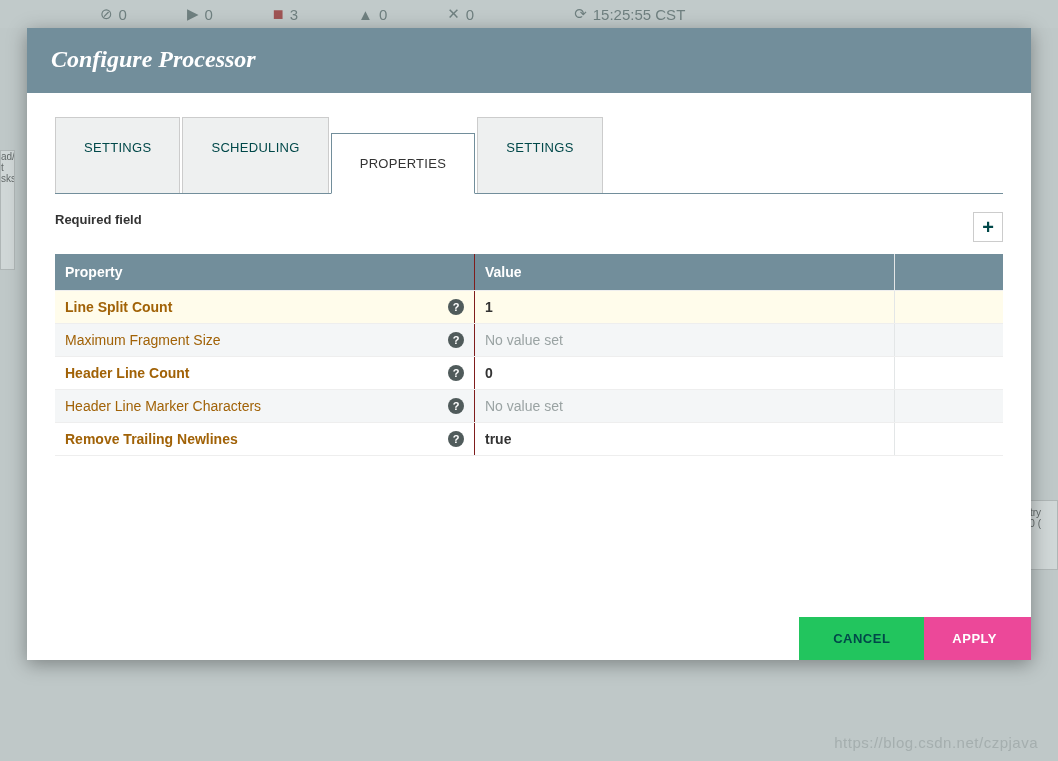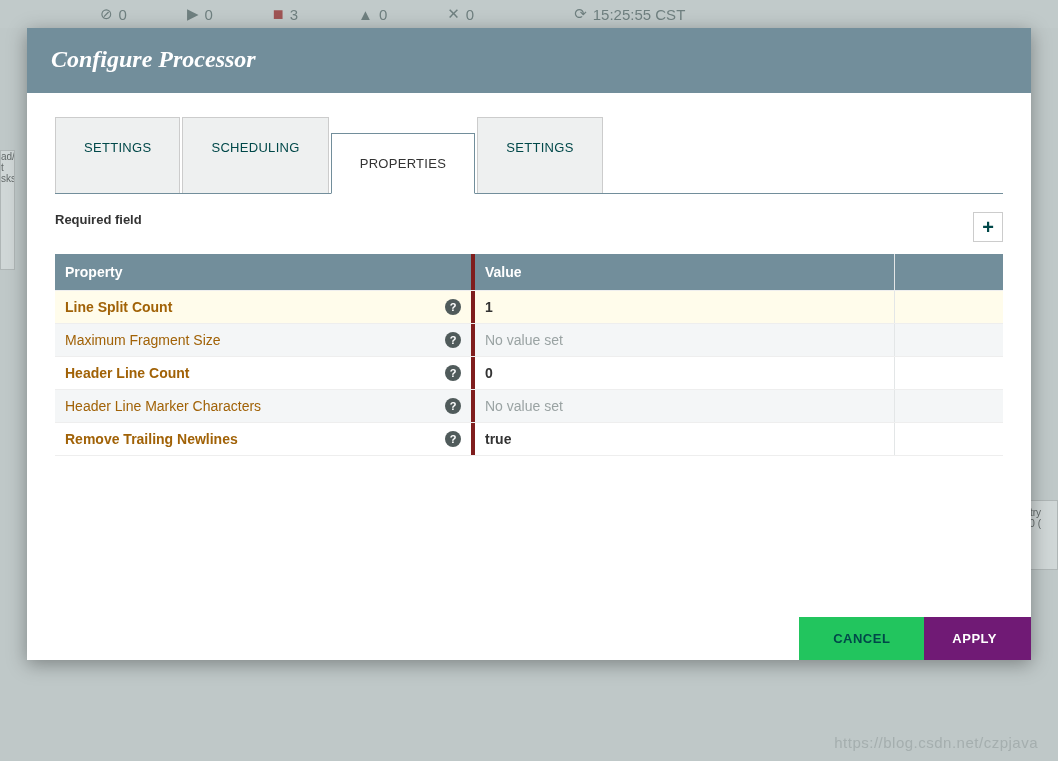--- a/index.html
+++ b/index.html
@@ -139,21 +139,21 @@
   .row.highlight { background: #fffceb; }
   .cell {
     padding: 8px 10px;
     font-size: 14px;
   }
   .col-prop {
     flex: 0 0 420px;
     display:flex;
     align-items:center;
     justify-content: space-between;
-    border-right: 4px solid #7f1d1d;
+    border-right: 1px solid #7f1d1d;
   }
   .col-val {
     flex: 0 0 420px;
     border-right: 1px solid #e3e6e7;
   }
   .col-extra { flex:1; }
   .prop-name { color:#a16207; }
   .prop-name.bold { font-weight:bold; }
   .help-icon {
     width:16px; height:16px;
@@ -183,21 +183,21 @@
     font-weight:bold;
     letter-spacing: 0.5px;
     cursor:pointer;
     border:none;
   }
   .btn-cancel {
     background:#22c55e;
     color:#004849;
   }
   .btn-apply {
-    background:#701a75;
+    background:#ec4899;
     color:#fff;
     padding-left:28px;
   }
 
   .watermark {
     position:absolute;
     right: 20px; bottom: 10px;
     color: rgba(140,150,150,0.5);
     font-size: 15px;
     letter-spacing: 0.5px;

